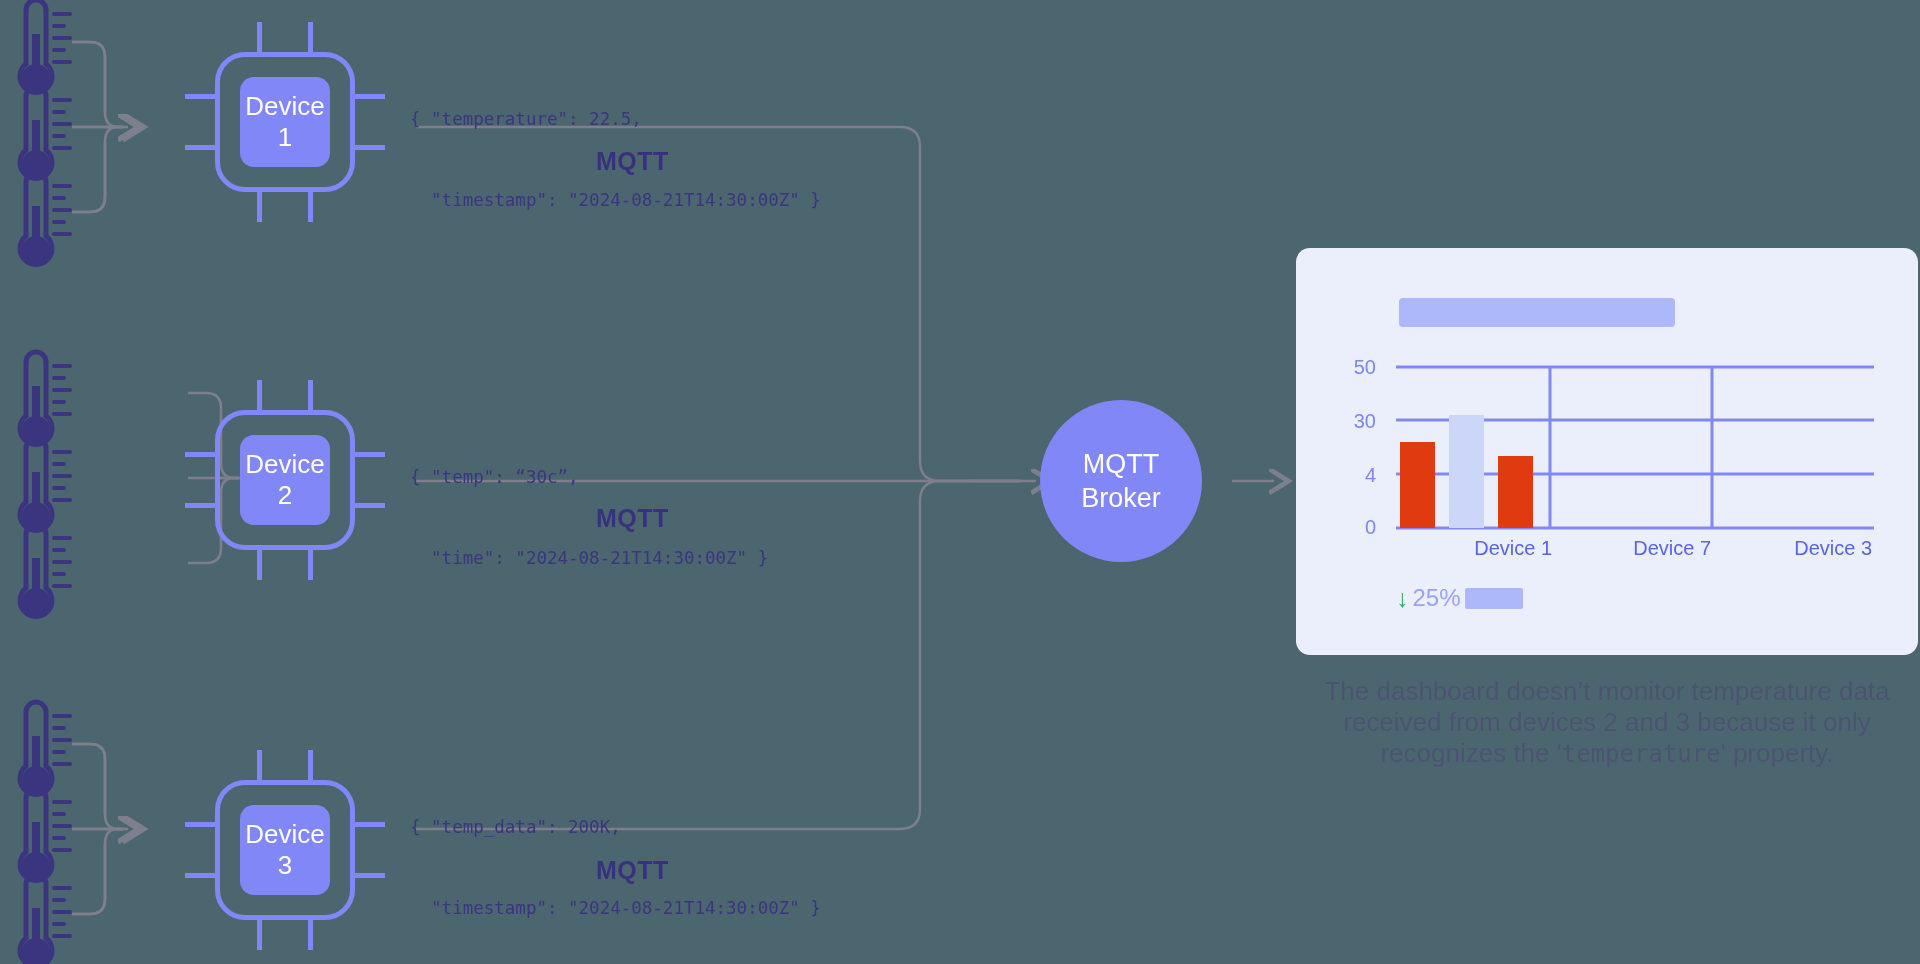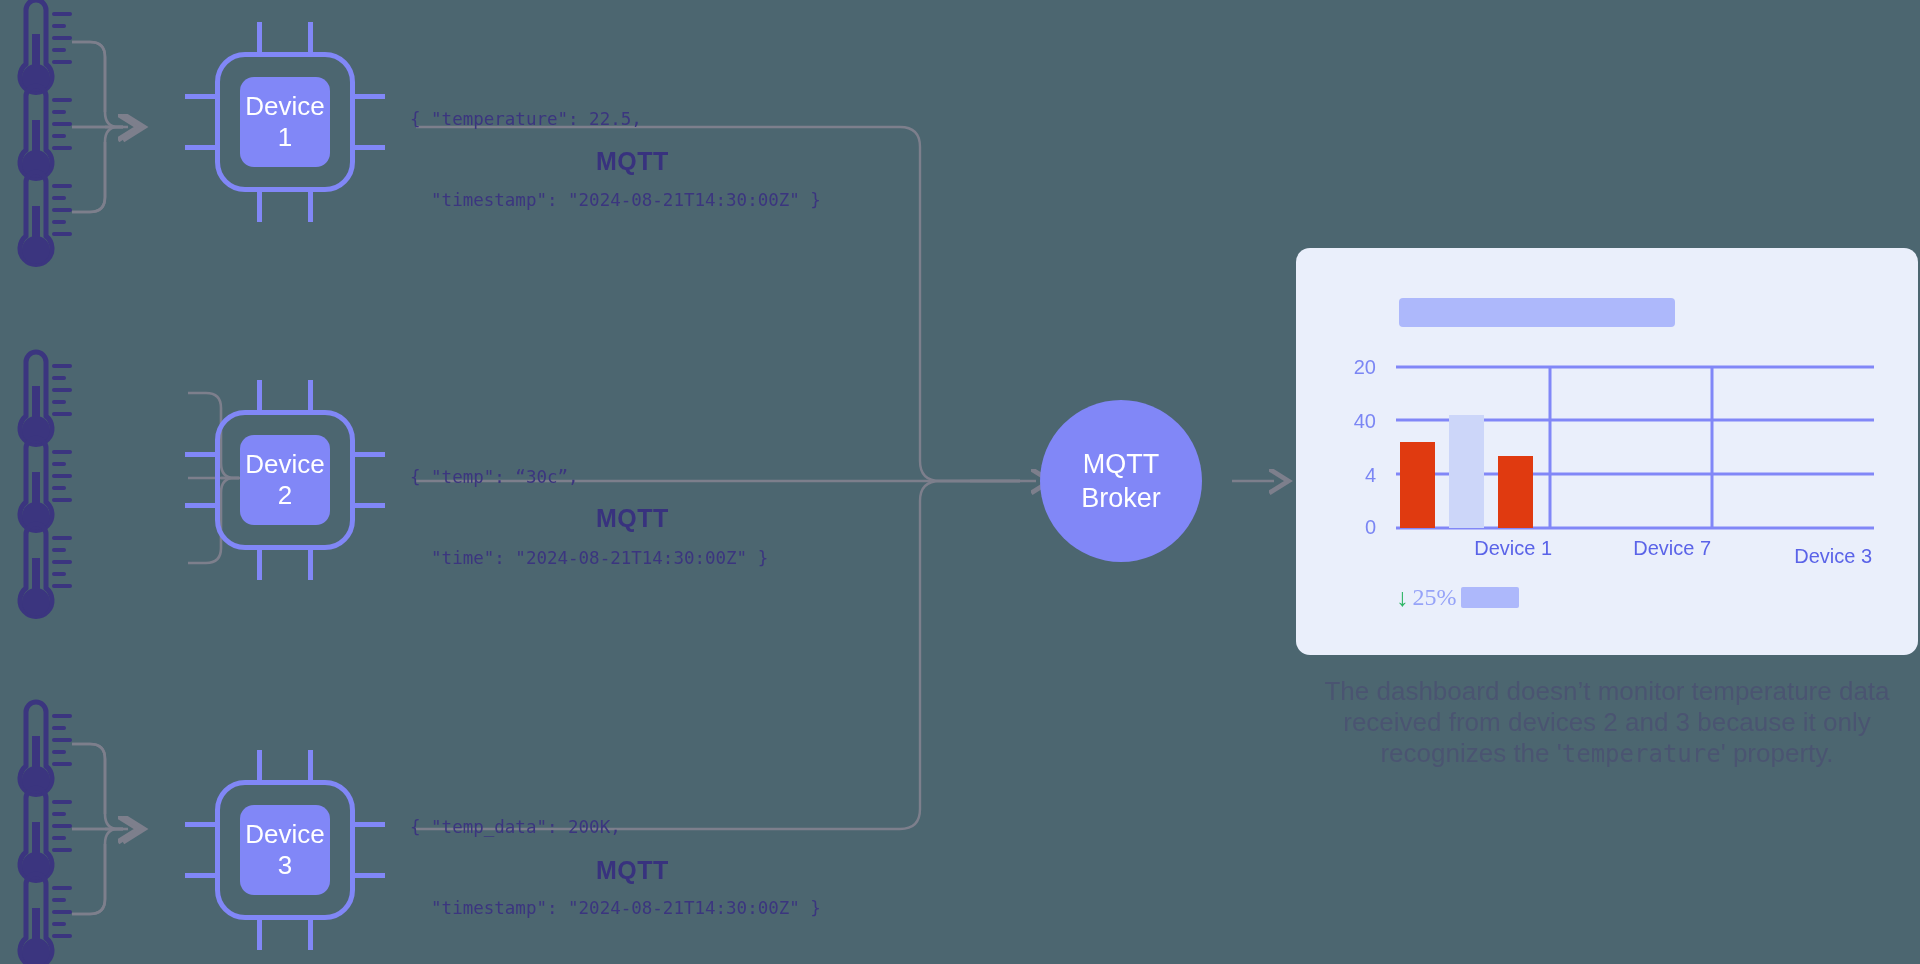--- a/index.html
+++ b/index.html
@@ -145,21 +145,20 @@
     gap: 4px;
   }
   .footer-metric .arrow {
     color: #2bb563;
     font-size: 25px;
     line-height: 25px;
   }
   .footer-metric .pct {
     font-size: 24px;
     color: #96a3f8;
-    font-family: Liberation Serif, serif;
   }
   .footer-metric .chip {
     width: 58px;
     height: 21px;
     background: #adb8fb;
     border-radius: 2px;
   }
 
   
   .caption {
@@ -434,28 +433,28 @@
       <line x1="1550" y1="367" x2="1550" y2="528" stroke="#8187f7" stroke-width="3"></line>
       <line x1="1712" y1="367" x2="1712" y2="528" stroke="#8187f7" stroke-width="3"></line>
     </g>
     <g>
       <rect x="1400" y="442" width="35" height="86" fill="#e03a10"></rect>
       <rect x="1449" y="415" width="35" height="113" fill="#ccd6f9"></rect>
       <rect x="1498" y="456" width="35" height="72" fill="#e03a10"></rect>
     </g>
   </svg>
 
-  <div class="ytick" style="left:1330px; top:356px;">20</div>
-  <div class="ytick" style="left:1330px; top:410px;">40</div>
+  <div class="ytick" style="left:1330px; top:356px;">50</div>
+  <div class="ytick" style="left:1330px; top:410px;">30</div>
   <div class="ytick" style="left:1330px; top:464px;">4</div>
   <div class="ytick" style="left:1330px; top:516px;">0</div>
 
   <div class="xtick" style="left:1392px; top:537px;">Device 1</div>
   <div class="xtick" style="left:1551px; top:537px;">Device 7</div>
-  <div class="xtick" style="left:1712px; top:537px;margin-top:8px;">Device 3</div>
+  <div class="xtick" style="left:1712px; top:537px;">Device 3</div>
 
   <div class="footer-metric" style="left:1396px; top:584px;">
     <span class="arrow">↓</span>
     <span class="pct">25%</span>
     <span class="chip"></span>
   </div>
 
   <div class="caption">
     <span>The dashboard doesn’t monitor temperature data received from devices 2 and 3 because it only recognizes the </span><span>'</span><span class="mono">temperature</span><span>'</span><span> property.</span>
   </div>

